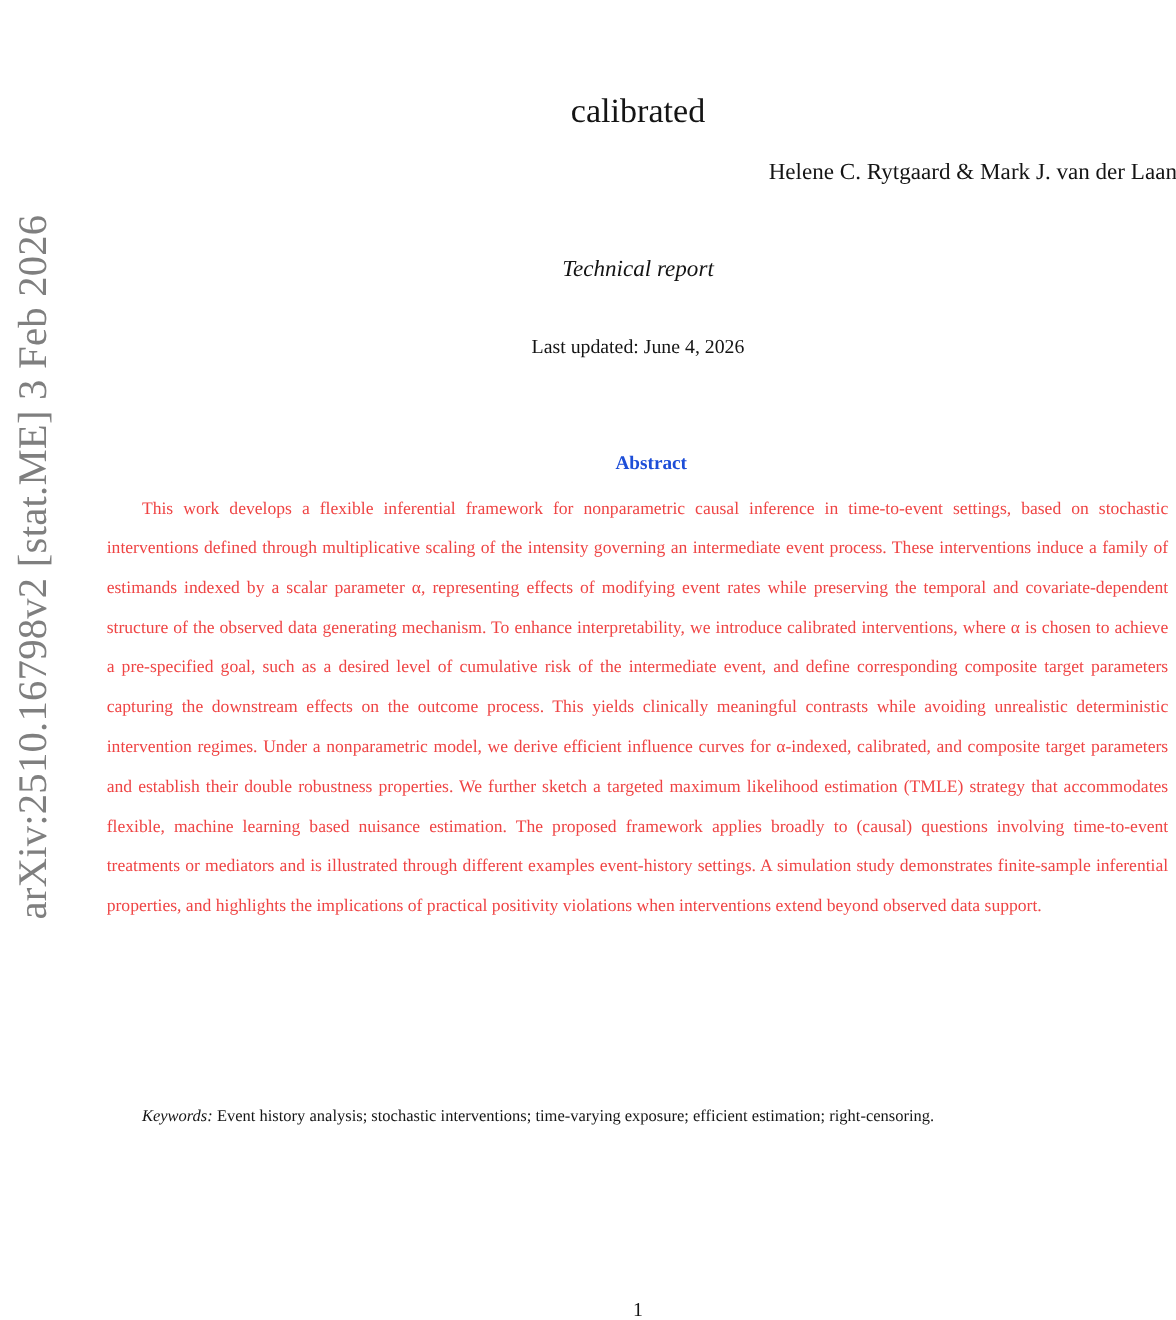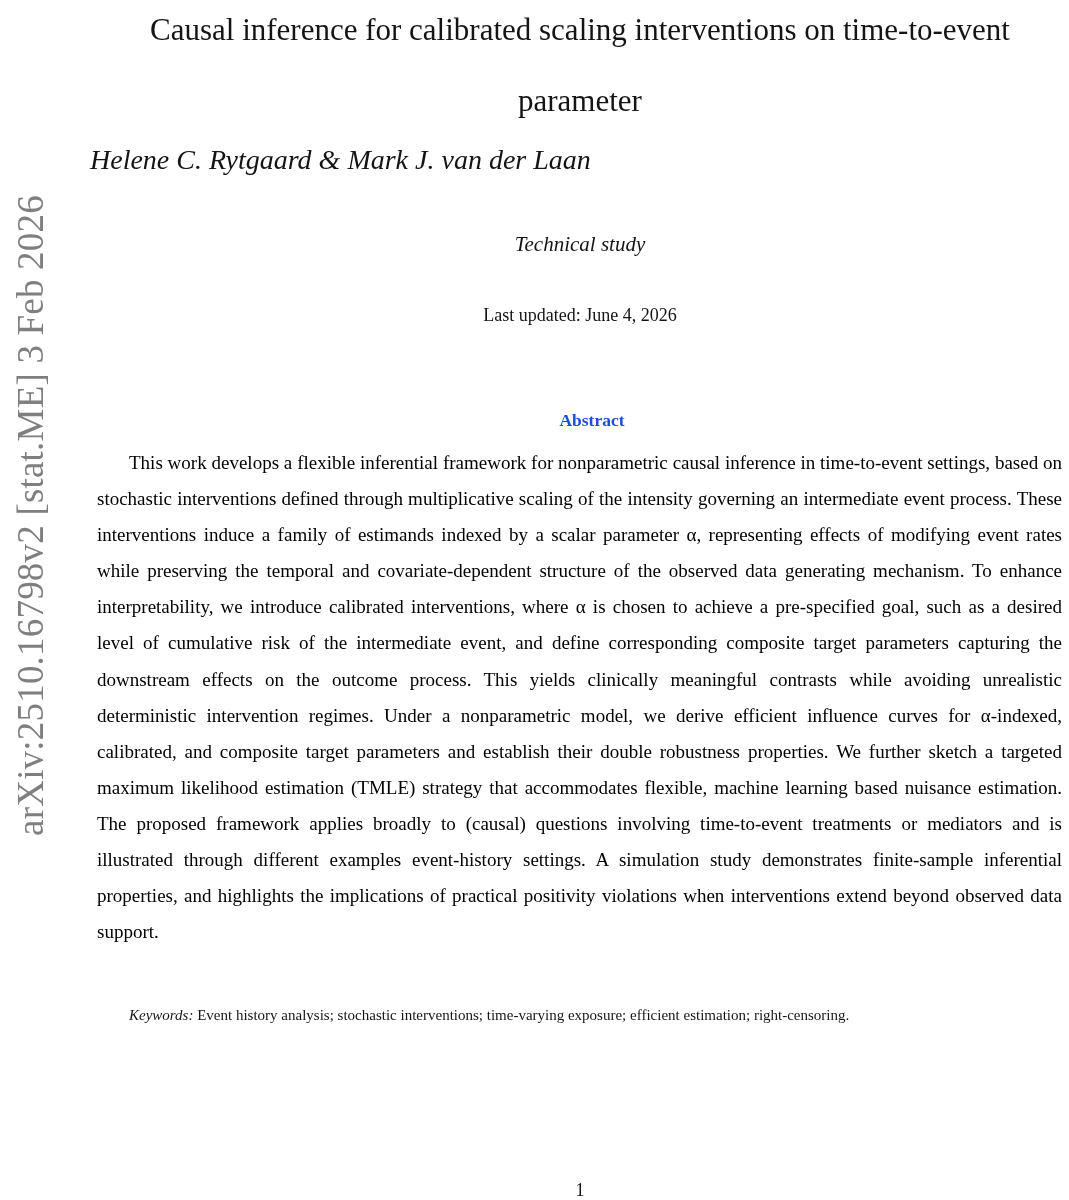--- a/index.html
+++ b/index.html
@@ -45,25 +45,24 @@
       line-height: 71px;
       font-weight: normal;
       margin: 0;
       color: #141414;
     }
     .authors {
       position: absolute;
       left: 90px;
       top: 144px;
       width: 980px;
-      text-align: left;
+      text-align: right;
       font-family: "Liberation Serif", "DejaVu Serif", serif;
-      font-size: 28px;
+      font-size: 21px;
       color: #141414;
-      font-style: italic;
     }
     .report-type {
       position: absolute;
       left: 90px;
       top: 232px;
       width: 980px;
       text-align: center;
       font-family: "Liberation Serif", "DejaVu Serif", serif;
       font-style: italic;
       font-size: 21px;
@@ -90,26 +89,26 @@
       font-size: 17.5px;
       margin: 12px;
       color: #1d4ed8;
     }
     .abstract-body {
       position: absolute;
       left: 97px;
       top: 445px;
       width: 965px;
       font-family: "Liberation Serif", "DejaVu Serif", serif;
-      font-size: 19px;
+      font-size: 16px;
       line-height: 36.1px;
       text-align: justify;
       text-indent: 32px;
       margin: 0;
-      color: #000000;
+      color: #ef4444;
     }
     .keywords {
       position: absolute;
       left: 97px;
       top: 997px;
       width: 965px;
       font-family: "Liberation Serif", "DejaVu Serif", serif;
       font-size: 15px;
       line-height: 36.5px;
       text-align: justify;
@@ -132,27 +131,27 @@
     }
   </style>
 </head>
 <body>
 
 <div class="arxiv-stamp">
   <span>arXiv:2510.16798v2  [stat.ME]  3 Feb 2026</span>
 </div>
 
 <h1 class="title">
-  <span>Causal inference for calibrated scaling interventions on time-to-event</span><br>
-  <span>parameter</span>
+  <br>
+  <span>calibrated</span>
 </h1>
 
 <div class="authors">Helene C. Rytgaard &amp; Mark J. van der Laan</div>
 
-<div class="report-type">Technical study</div>
+<div class="report-type">Technical report</div>
 
 <div class="updated">Last updated: June 4, 2026</div>
 
 <h2 class="abstract-heading">Abstract</h2>
 
 <p class="abstract-body">This work develops a flexible inferential framework for nonparametric causal inference in time-to-event settings, based on stochastic interventions defined through multiplicative scaling of the intensity governing an intermediate event process. These interventions induce a family of estimands indexed by a scalar parameter α, representing effects of modifying event rates while preserving the temporal and covariate-dependent structure of the observed data generating mechanism. To enhance interpretability, we introduce calibrated interventions, where α is chosen to achieve a pre-specified goal, such as a desired level of cumulative risk of the intermediate event, and define corresponding composite target parameters capturing the downstream effects on the outcome process. This yields clinically meaningful contrasts while avoiding unrealistic deterministic intervention regimes. Under a nonparametric model, we derive efficient influence curves for α-indexed, calibrated, and composite target parameters and establish their double robustness properties. We further sketch a targeted maximum likelihood estimation (TMLE) strategy that accommodates flexible, machine learning based nuisance estimation. The proposed framework applies broadly to (causal) questions involving time-to-event treatments or mediators and is illustrated through different examples event-history settings. A simulation study demonstrates finite-sample inferential properties, and highlights the implications of practical positivity violations when interventions extend beyond observed data support.</p>
 
 <p class="keywords"><span class="kw-label">Keywords:</span><span> Event history analysis; stochastic interventions; time-varying exposure; efficient estimation; right-censoring.</span></p>
 
 <div class="page-number">1</div>

